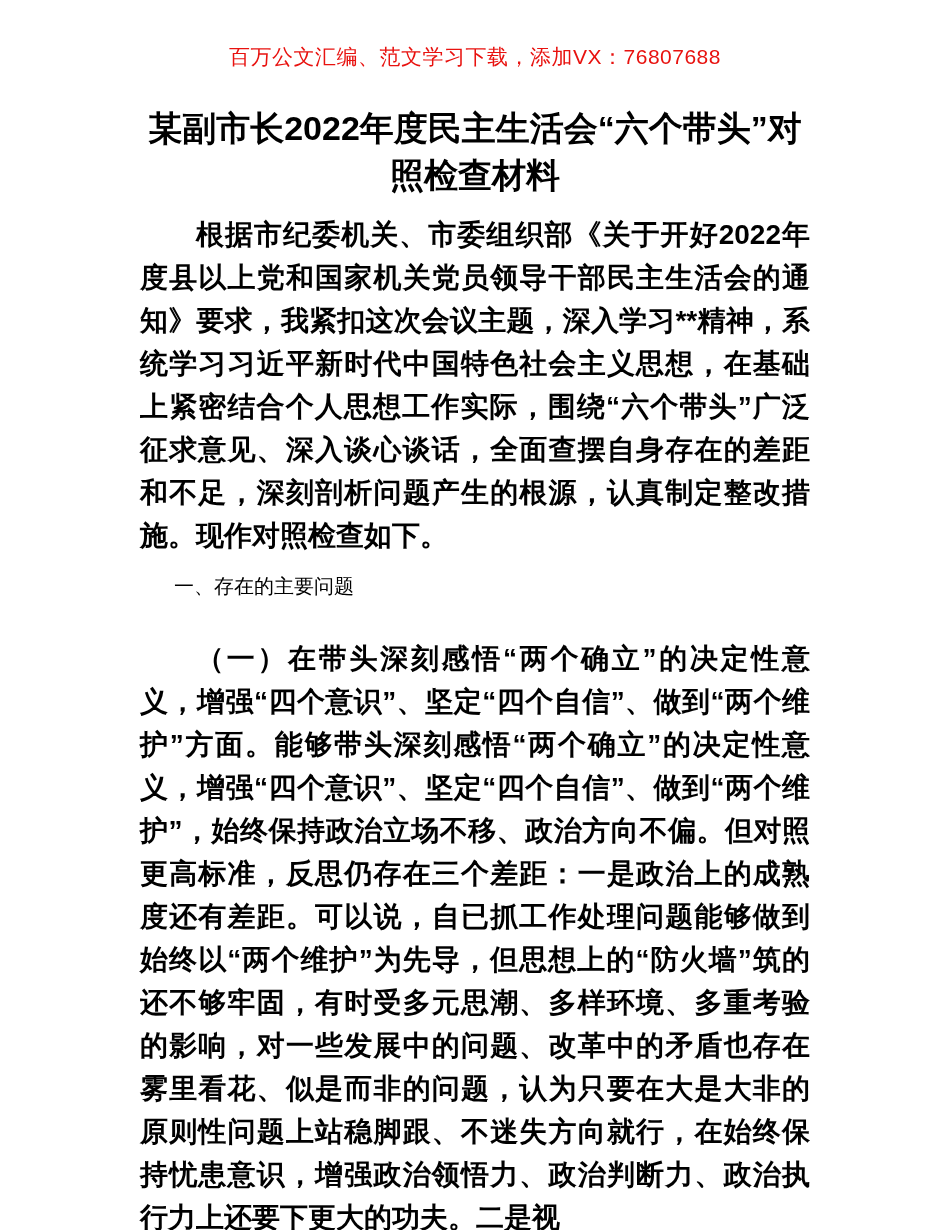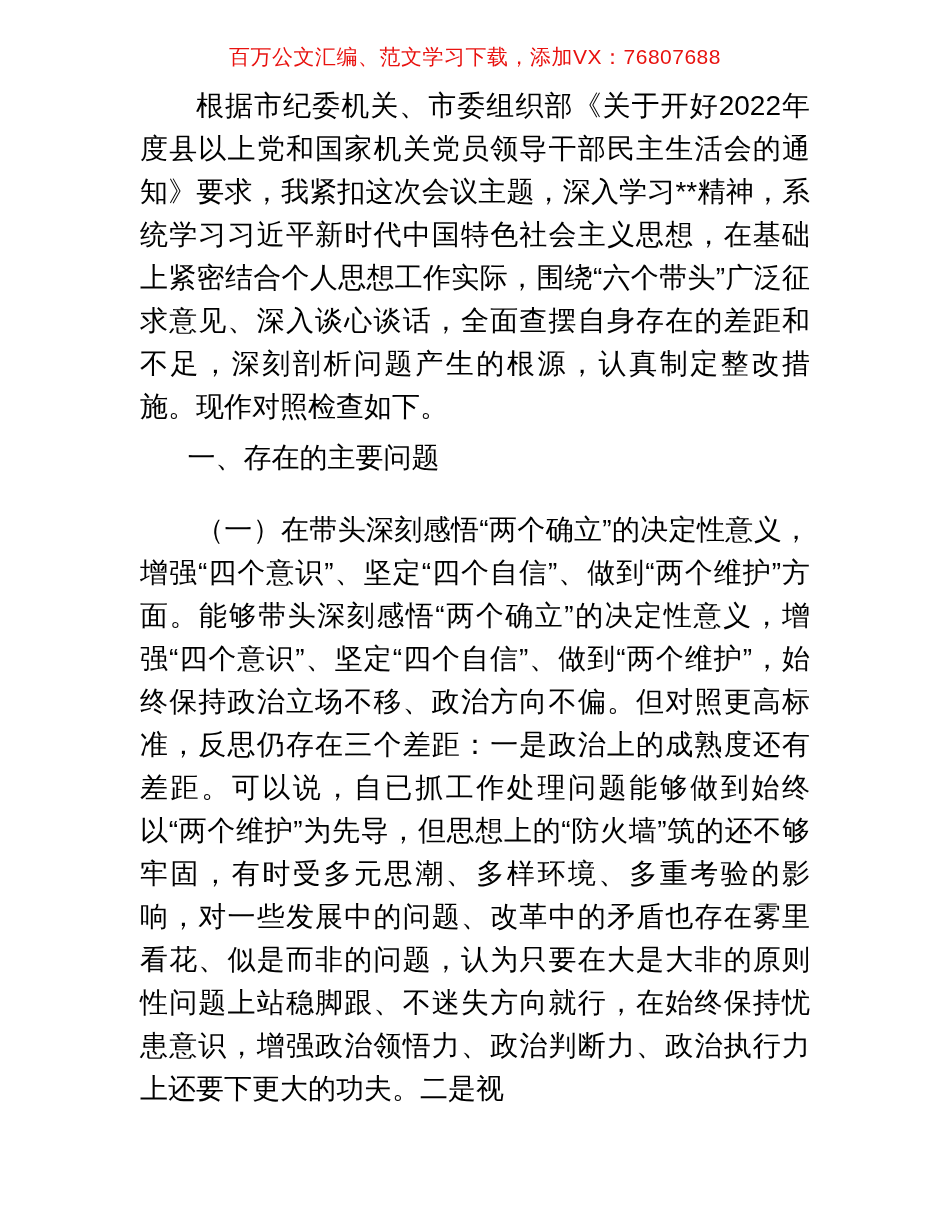--- a/index.html
+++ b/index.html
@@ -32,46 +32,48 @@
     line-height: 47px;
     font-weight: bold;
     text-align: center;
     color: #000000;
   }
   .body-text {
     font-size: 28px;
     line-height: 43px;
     text-align: justify;
     color: #000000;
+    font-weight: bold;
   }
   .para {
     text-indent: 2em;
   }
   .para-intro {
     margin-top: 14px;
   }
   .section-heading {
     margin-top: 8px;
-    font-size: 28px;
+    font-size: 20px;
     line-height: 43px;
     font-weight: normal;
     text-indent: 1.7em;
     color: #000000;
   }
   .para-one {
     margin-top: 29px;
   }
 </style>
 </head>
 <body>
 
 <div class="page">
 
   <div class="notice">百万公文汇编、范文学习下载，添加VX：76807688</div>
 
+  <h1 class="doc-title">某副市长2022年度民主生活会“六个带头”对照检查材料</h1>
 
   <p class="body-text para para-intro">根据市纪委机关、市委组织部《关于开好2022年度县以上党和国家机关党员领导干部民主生活会的通知》要求，我紧扣这次会议主题，深入学习**精神，系统学习习近平新时代中国特色社会主义思想，在基础上紧密结合个人思想工作实际，围绕“六个带头”广泛征求意见、深入谈心谈话，全面查摆自身存在的差距和不足，深刻剖析问题产生的根源，认真制定整改措施。现作对照检查如下。</p>
 
   <h2 class="section-heading">一、存在的主要问题</h2>
 
   <p class="body-text para para-one">（一）在带头深刻感悟“两个确立”的决定性意义，增强“四个意识”、坚定“四个自信”、做到“两个维护”方面。能够带头深刻感悟“两个确立”的决定性意义，增强“四个意识”、坚定“四个自信”、做到“两个维护”，始终保持政治立场不移、政治方向不偏。但对照更高标准，反思仍存在三个差距：一是政治上的成熟度还有差距。可以说，自已抓工作处理问题能够做到始终以“两个维护”为先导，但思想上的“防火墙”筑的还不够牢固，有时受多元思潮、多样环境、多重考验的影响，对一些发展中的问题、改革中的矛盾也存在雾里看花、似是而非的问题，认为只要在大是大非的原则性问题上站稳脚跟、不迷失方向就行，在始终保持忧患意识，增强政治领悟力、政治判断力、政治执行力上还要下更大的功夫。二是视</p>
 
 </div>
 
 </body></html>

